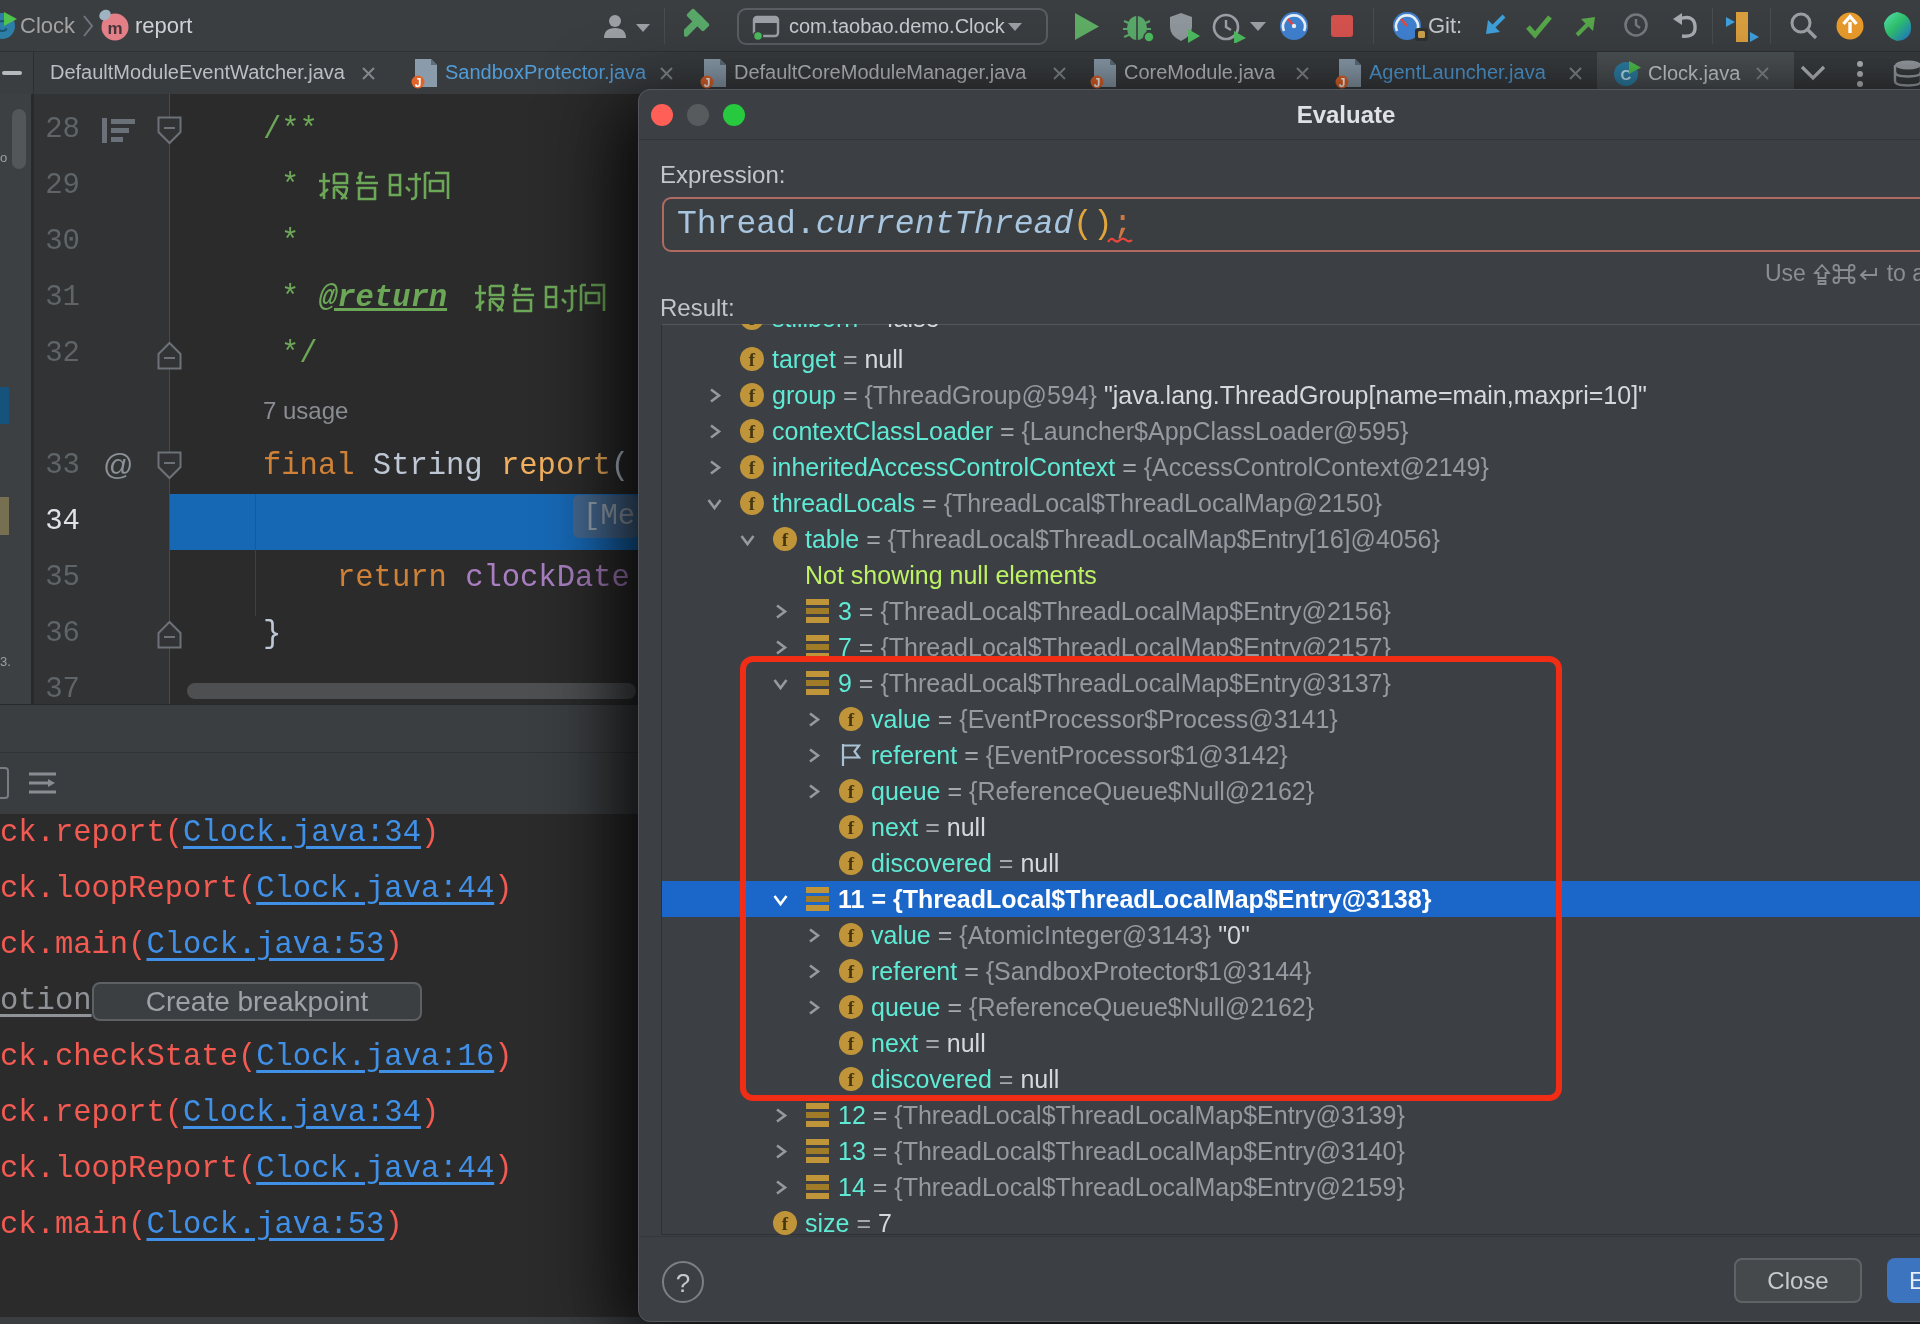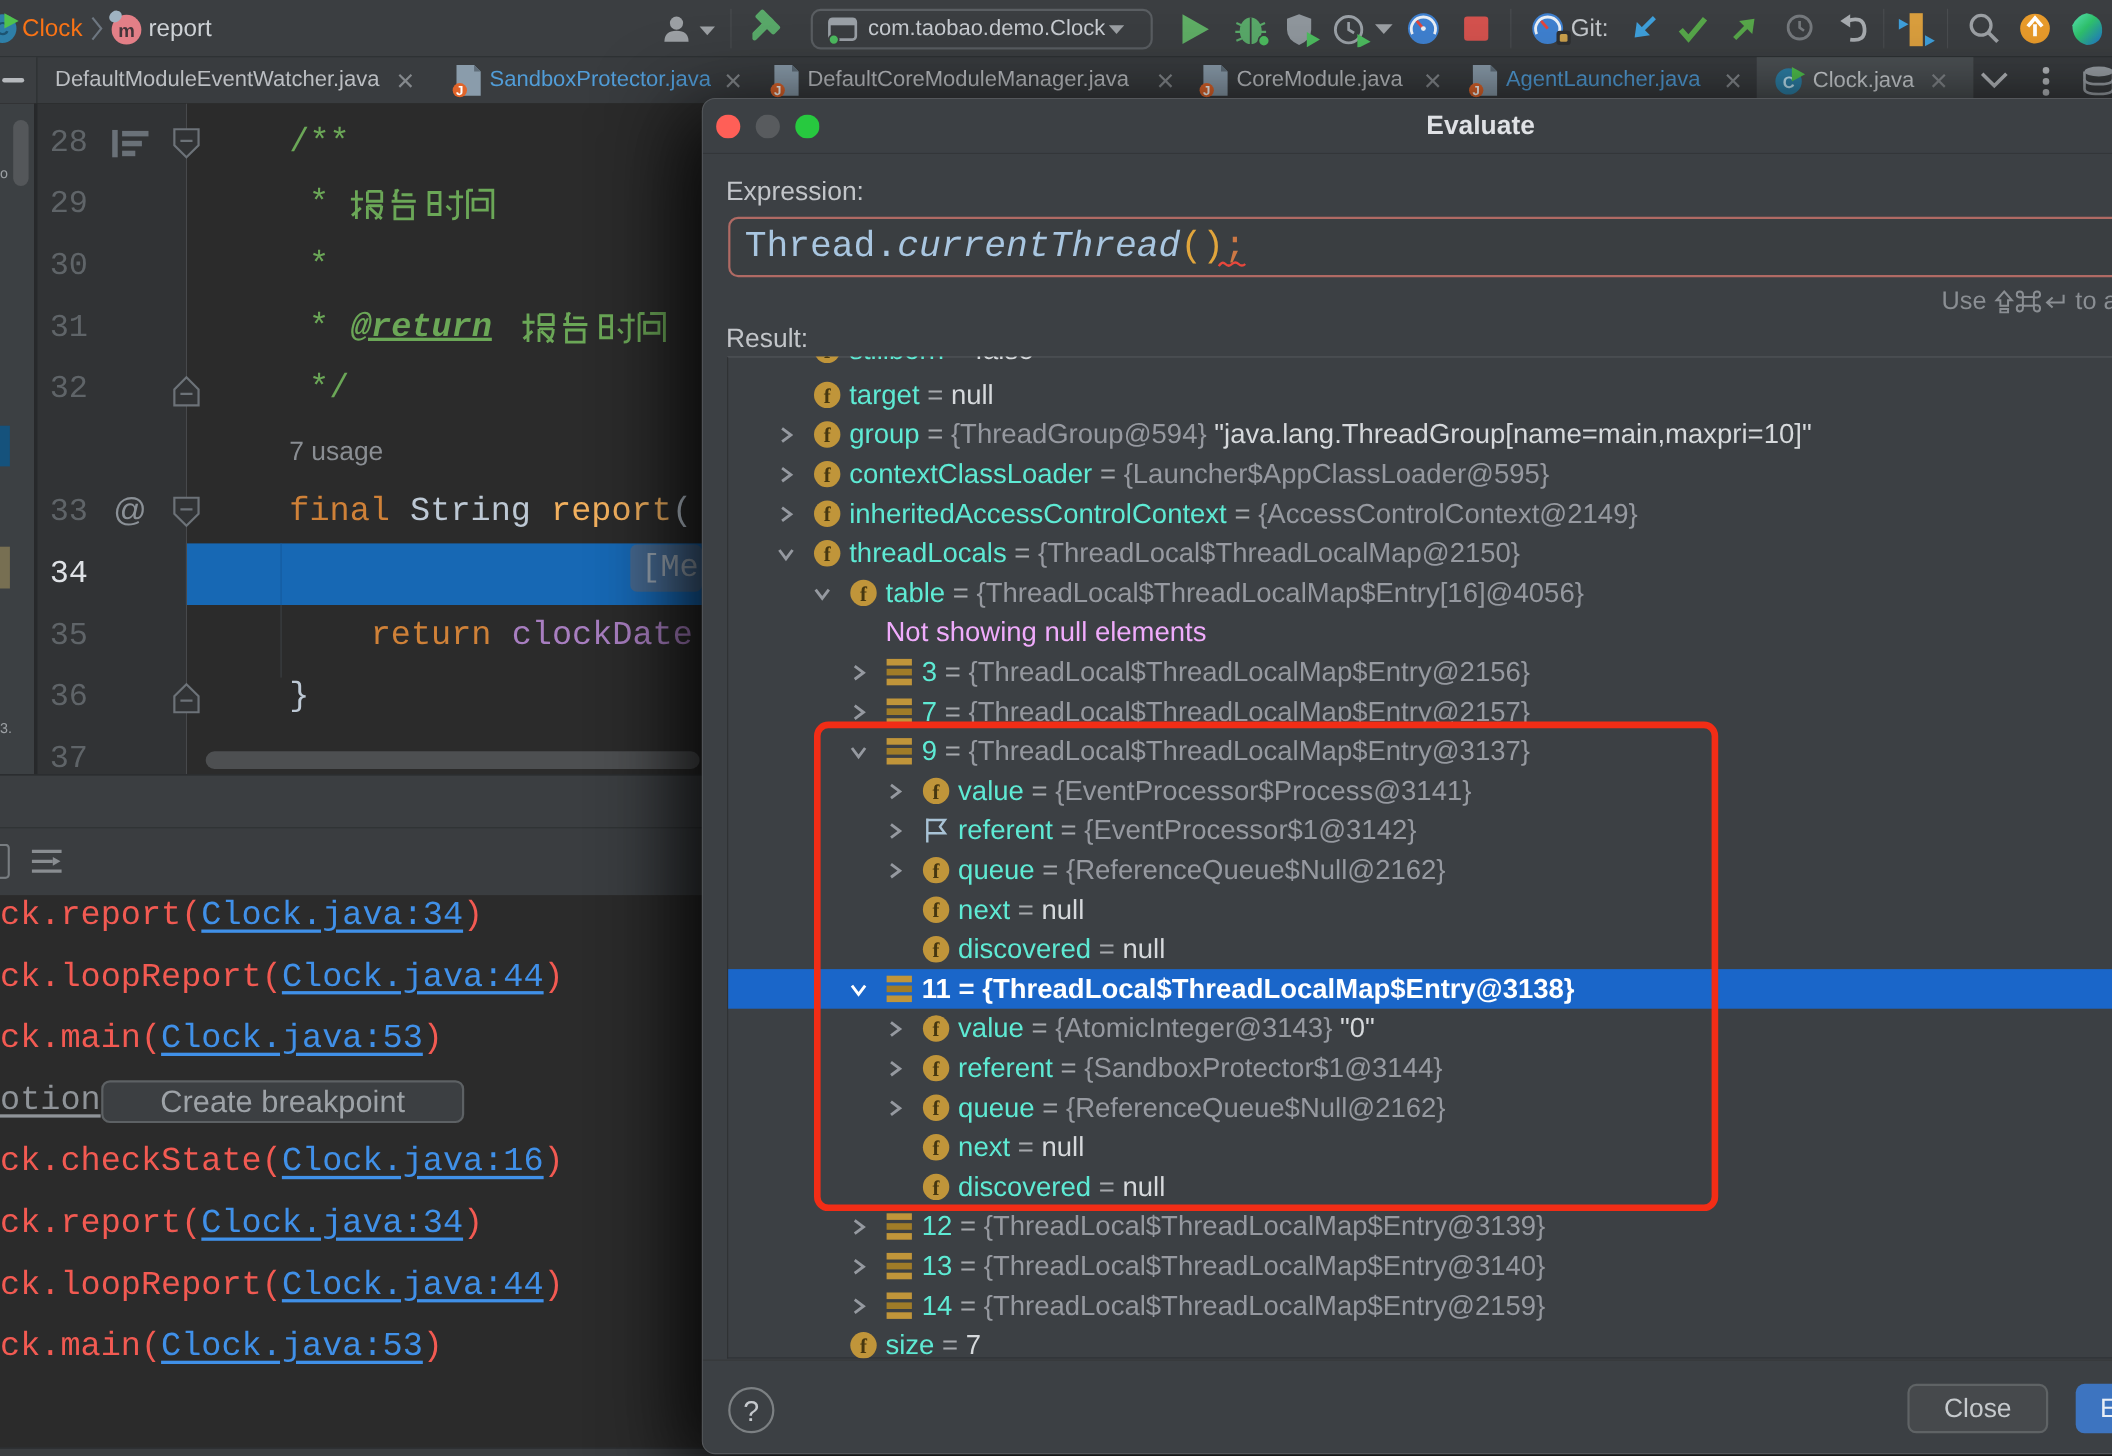--- a/index.html
+++ b/index.html
@@ -14,21 +14,21 @@
 <body>
 <div id="root">
 
   <div class="ab" id="topbar" style="left:0;top:0;width:1920px;height:52px;background:#3b3e41;border-bottom:1px solid #2e3134;">
 
     <svg class="ab" style="left:-14px;top:10px;" width="34" height="32">
       <circle cx="16" cy="16" r="13" fill="#2e7fa8"></circle>
       <text x="16" y="22" font-size="17" font-weight="bold" fill="#1c5472" text-anchor="middle" font-family="Liberation Sans">C</text>
       <path d="M18 2 L31 9 L18 16 Z" fill="#50c24e"></path>
     </svg>
-    <div class="ab" style="left:20px;top:13px;font-size:22px;color:#f97316;">Clock</div>
+    <div class="ab" style="left:20px;top:13px;font-size:22px;color:#a3a3a3;">Clock</div>
     <svg class="ab" style="left:81px;top:14px;" width="14" height="24">
         <path d="M3 2 L11 12 L3 22" stroke="#6d7680" stroke-width="2" fill="none"></path>
       </svg>
     <svg class="ab" style="left:98px;top:9px;" width="34" height="34">
       <circle cx="17" cy="18" r="13.5" fill="#e37f87"></circle>
       <text x="17" y="25" font-size="17" font-weight="bold" fill="#45353a" text-anchor="middle" font-family="Liberation Sans">m</text>
       <ellipse cx="7" cy="6" rx="6" ry="5" fill="#9fb3c2" transform="rotate(-35 7 6)"></ellipse>
     </svg>
     <div class="ab" style="left:135px;top:13px;font-size:22px;color:#ced2d6;">report</div>
 
@@ -358,21 +358,21 @@
     <div class="cl" style="top:383px;">ck.main(<a>Clock.java:53</a>)</div>
   </div>
 
   <div class="ab" style="left:0;top:1316px;width:1920px;height:8px;background:#3b3e41;border-top:1px solid #2a2c2e;"></div>
 
   <div class="ab" id="dialog" style="left:638px;top:89px;width:1414px;height:1233px;background:#3c4044;border:1px solid #54575b;border-radius:12px;box-shadow:-25px 8px 70px rgba(0,0,0,.55), 0 30px 80px rgba(0,0,0,.6);overflow:hidden;">
     <style>
       .trow { height:36px; font-size:25px; white-space:pre; width:1414px; }
       .nm { color:#5eead4;margin-top:32px; } .nms { color:#ffffff; font-weight:bold; }
       .vl { color:#9699a0; } .vls { color:#ffffff; font-weight:bold; }
-      .wh { color:#d6d9dc; } .wh2 { color:#f0abfc; }
+      .wh { color:#d6d9dc; } .wh2 { color:#bef264; }
       .eq { color:#a5a8ac; } .eqs { color:#ffffff; font-weight:bold; }
     </style>
 
     <svg class="ab" style="left:12px;top:13.5px;" width="94" height="22">
       <circle cx="11" cy="11" r="11" fill="#ff5f57"></circle>
       <circle cx="47" cy="11" r="11" fill="#585b5e"></circle>
       <circle cx="83" cy="11" r="11" fill="#27c93f"></circle>
     </svg>
     <div class="ab" style="left:0;top:11px;width:1414px;text-align:center;font-size:24px;font-weight:bold;color:#dfe1e5;">Evaluate</div>
     <div class="ab" style="left:0;top:49px;width:1414px;height:1px;background:#333639;"></div>

